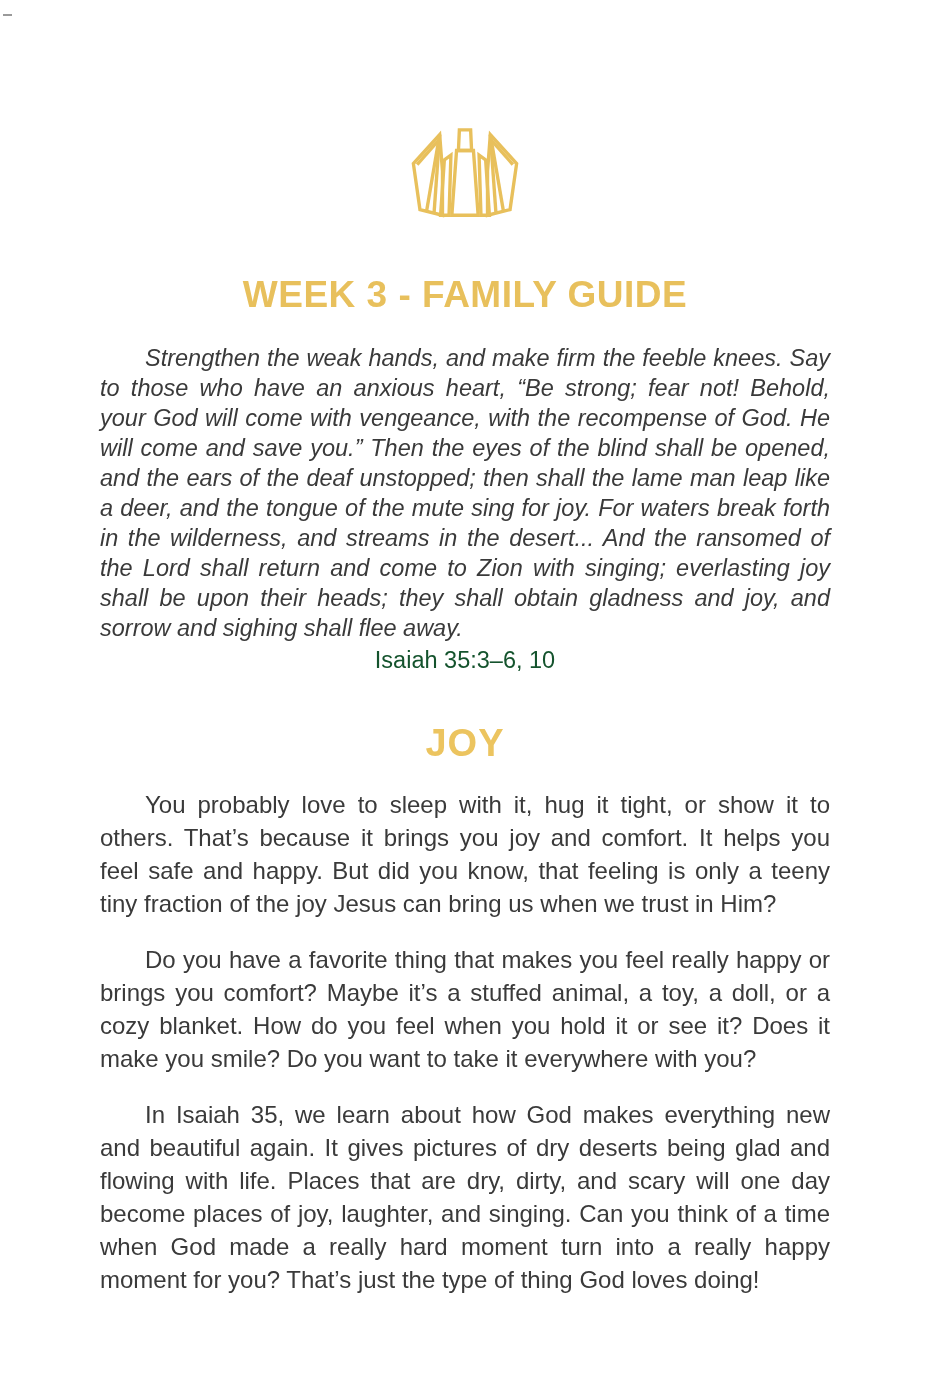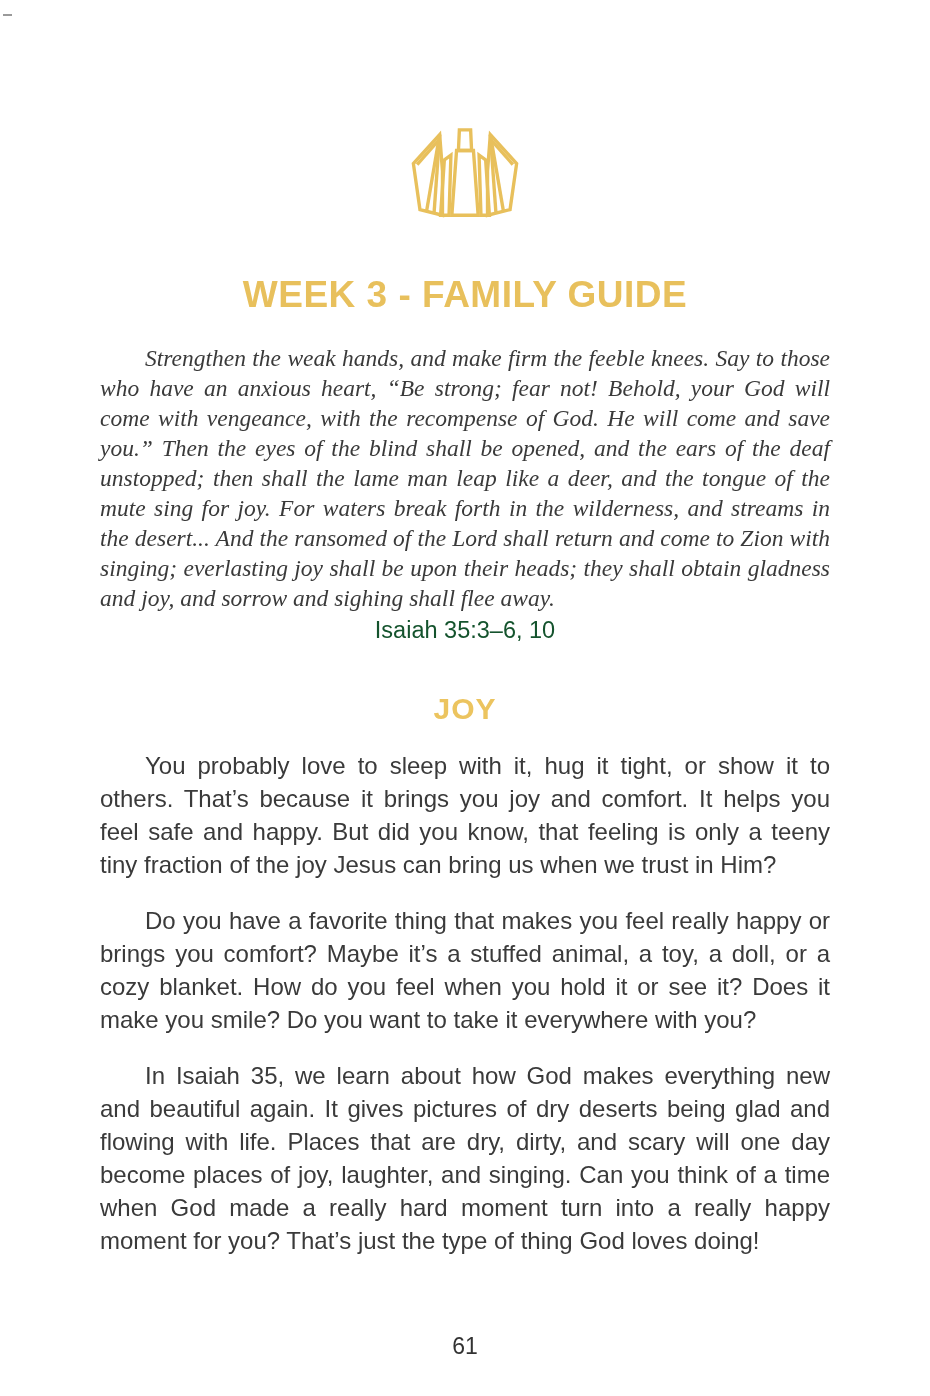--- a/index.html
+++ b/index.html
@@ -42,33 +42,32 @@
     color: #e8c05c;
   }
   .scripture {
     margin-top: 27px;
     font-style: italic;
     font-size: 23.5px;
     line-height: 30px;
     text-align: justify;
     text-indent: 45px;
     color: #3a3a3a;
-    font-family: Liberation Serif, serif;
   }
   .citation {
     margin-top: 2px;
     text-align: center;
     font-size: 23.5px;
     line-height: 30px;
     color: #14532d;
   }
   .section-title {
     margin-top: 47px;
     text-align: center;
-    font-size: 30px;
+    font-size: 38px;
     font-weight: 700;
     letter-spacing: 1px;
     color: #ecc45f;
   }
   .body-para {
     margin-top: 23px;
     font-size: 24px;
     line-height: 33px;
     text-align: justify;
     text-indent: 45px;
@@ -128,15 +127,14 @@
     <h2 class="section-title">JOY</h2>
 
     <p class="body-para">You probably love to sleep with it, hug it tight, or show it to others. That’s because it brings you joy and comfort. It helps you feel safe and happy. But did you know, that feeling is only a teeny tiny fraction of the joy Jesus can bring us when we trust in Him?</p>
 
     <p class="body-para">Do you have a favorite thing that makes you feel really happy or brings you comfort? Maybe it’s a stuffed animal, a toy, a doll, or a cozy blanket. How do you feel when you hold it or see it? Does it make you smile? Do you want to take it everywhere with you?</p>
 
     <p class="body-para">In Isaiah 35, we learn about how God makes everything new and beautiful again. It gives pictures of dry deserts being glad and flowing with life. Places that are dry, dirty, and scary will one day become places of joy, laughter, and singing. Can you think of a time when God made a really hard moment turn into a really happy moment for you? That’s just the type of thing God loves doing!</p>
 
   </div>
 
-  <div class="page-number">61</div>
 
 </div>
 
 </body></html>

